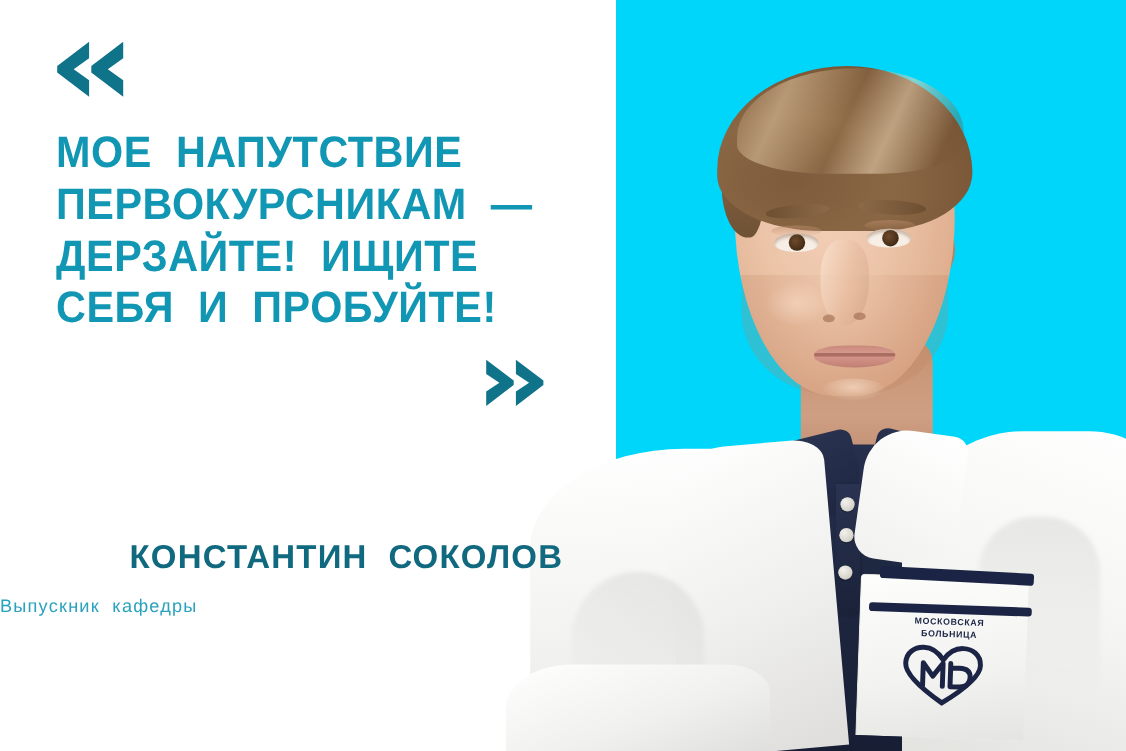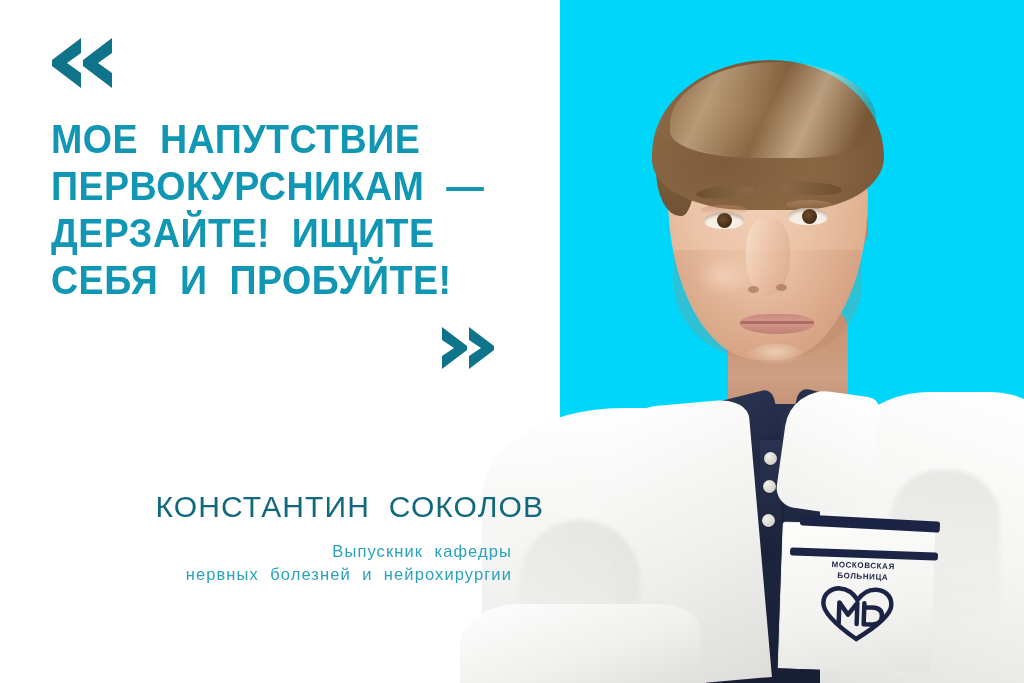--- a/index.html
+++ b/index.html
@@ -70,33 +70,31 @@
   .headline .hl-line { display: block; white-space: pre; }
 
   .person-name {
     position: absolute;
     left: 0;
     top: 490px;
     width: 512px;
     text-align: right;
     color: #10697e;
     font-family: "Liberation Sans Narrow", "Liberation Sans", sans-serif;
-    font-weight: normal;
+    font-weight: bold;
     font-size: 30px;
     letter-spacing: 1.1px;
     white-space: pre;
-    padding-left: 32px;
   }
 
   .person-subtitle {
     position: absolute;
     left: 0;
     top: 540px;
     width: 512px;
-    text-align: right;
     color: #2aa2bd;
     font-family: "Liberation Sans", sans-serif;
     font-size: 16.5px;
     line-height: 23px;
     letter-spacing: 1.1px;
   }
   .person-subtitle .sub-line { display: block; white-space: pre; }
 
   
   .portrait {
@@ -447,17 +445,16 @@
       <svg viewBox="0 0 56 46" width="56" height="46" aria-hidden="true">
         <path d="M2 2 L2 15 L14 23 L2 31 L2 44 L27 25 L27 21 Z" fill="#0f7389"></path>
         <path d="M29 2 L29 15 L41 23 L29 31 L29 44 L54 25 L54 21 Z" fill="#0f7389"></path>
       </svg>
     </div>
 
     <div class="person-name">КОНСТАНТИН  СОКОЛОВ</div>
 
     <div class="person-subtitle">
       <span class="sub-line">Выпускник  кафедры</span>
-      <span class="sub-line">нервных  болезней  и  нейрохирургии</span>
     </div>
   </div>
 
 </div>
 
 </body></html>

